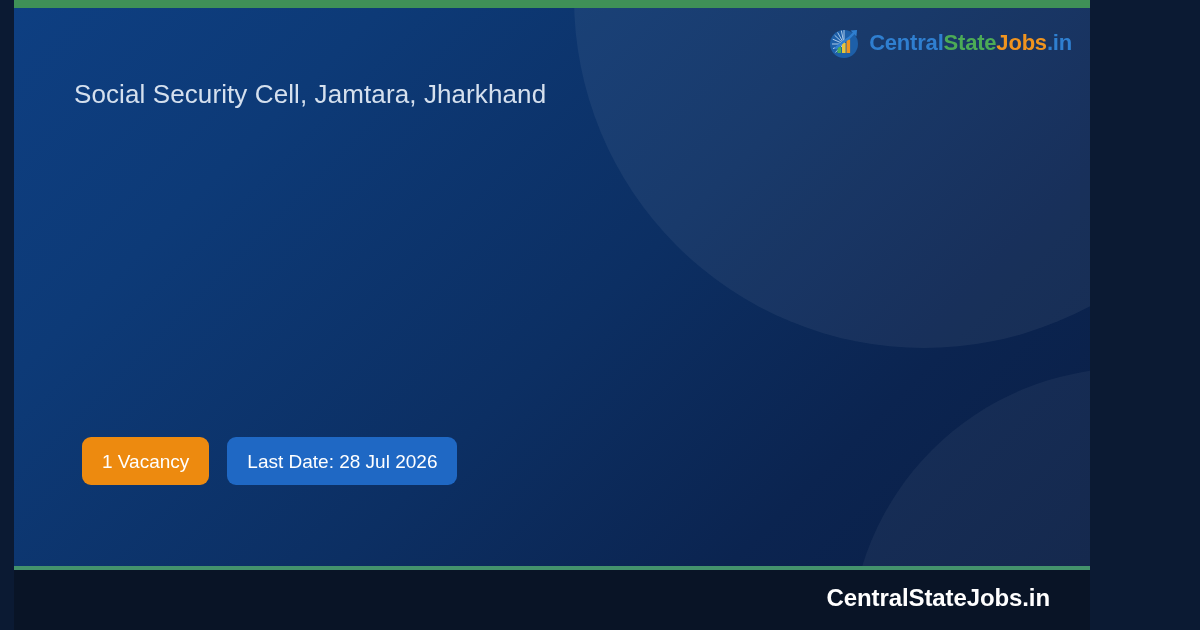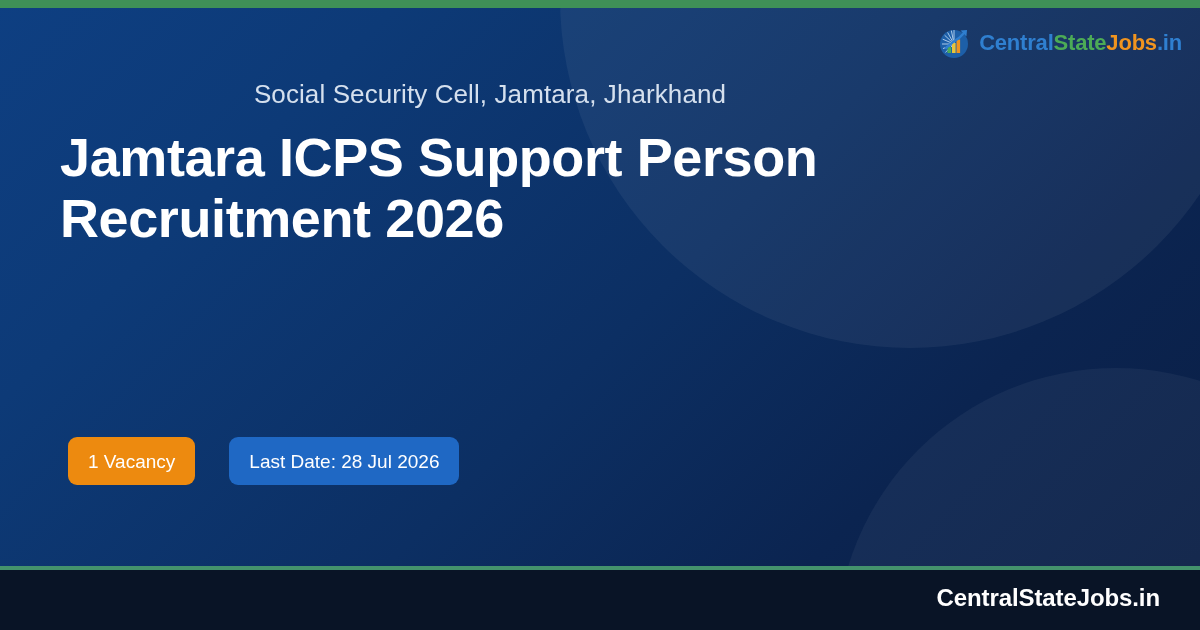--- a/index.html
+++ b/index.html
@@ -8,24 +8,25 @@
   html, body {
     width: 1200px;
     height: 630px;
     overflow: hidden;
     background: #0b1a33;
     font-family: "Liberation Sans", sans-serif;
   }
 
   .banner {
     position: relative;
-    width: 1200px;
+    width: 1076px;
     height: 630px;
     overflow: hidden;
     background: linear-gradient(135deg, #0e3f82 0%, #0d3a77 22%, #0c2f63 52%, #0b2450 75%, #0a1e44 100%);
+    margin-left: 14px;
   }
 
   
   .top-accent {
     position: absolute;
     top: 0; left: 0;
     width: 1200px;
     height: 8px;
     background: #3f9057;
     z-index: 40;
@@ -89,38 +90,37 @@
     width: 860px;
     z-index: 20;
   }
   .subtitle {
     font-size: 26px;
     font-weight: 400;
     color: #d5e0ee;
     letter-spacing: 0.1px;
     line-height: 1.25;
     margin-bottom: 16px;
-    text-align: center;
   }
   .title {
     font-size: 54px;
     font-weight: bold;
     color: #ffffff;
     line-height: 1.14;
     letter-spacing: -0.4px;
   }
 
   
   .badges {
     position: absolute;
     left: 68px;
     top: 437px;
     display: flex;
     align-items: center;
-    gap: 34px;
+    gap: 18px;
     z-index: 20;
   }
   .badge {
     display: inline-flex;
     align-items: center;
     justify-content: center;
     height: 48px;
     padding: 0 20px;
     border-radius: 9px;
     font-size: 19px;
@@ -192,21 +192,20 @@
       <rect x="14" y="17" width="3.6" height="10" fill="#e8c43a"></rect>
       <rect x="18.5" y="13.5" width="3.6" height="13.5" fill="#f0941f"></rect>
       <path d="M8 22 L15 16 L21 12 L27 6" stroke="#2f7fd0" stroke-width="2.4" fill="none" stroke-linecap="round"></path>
       <path d="M22.5 4.5 L29 4 L28.4 10.5 Z" fill="#2f7fd0"></path>
     </svg>
     <span class="logo-text"><span class="lt-central">Central</span><span class="lt-state">State</span><span class="lt-jobs">Jobs</span><span class="lt-tld">.in</span></span>
   </div>
 
   <div class="content">
     <div class="subtitle">Social Security Cell, Jamtara, Jharkhand</div>
-    <h1 class="title">Jamtara ICPS Support Person Recruitment 2026</h1>
   </div>
 
   <div class="badges">
     <span class="badge badge-vacancy">1 Vacancy</span>
     <span class="badge badge-lastdate">Last Date: 28 Jul 2026</span>
   </div>
 
   <div class="footer-divider"></div>
   <div class="footer"></div>
   <div class="footer-brand">CentralStateJobs.in</div>

